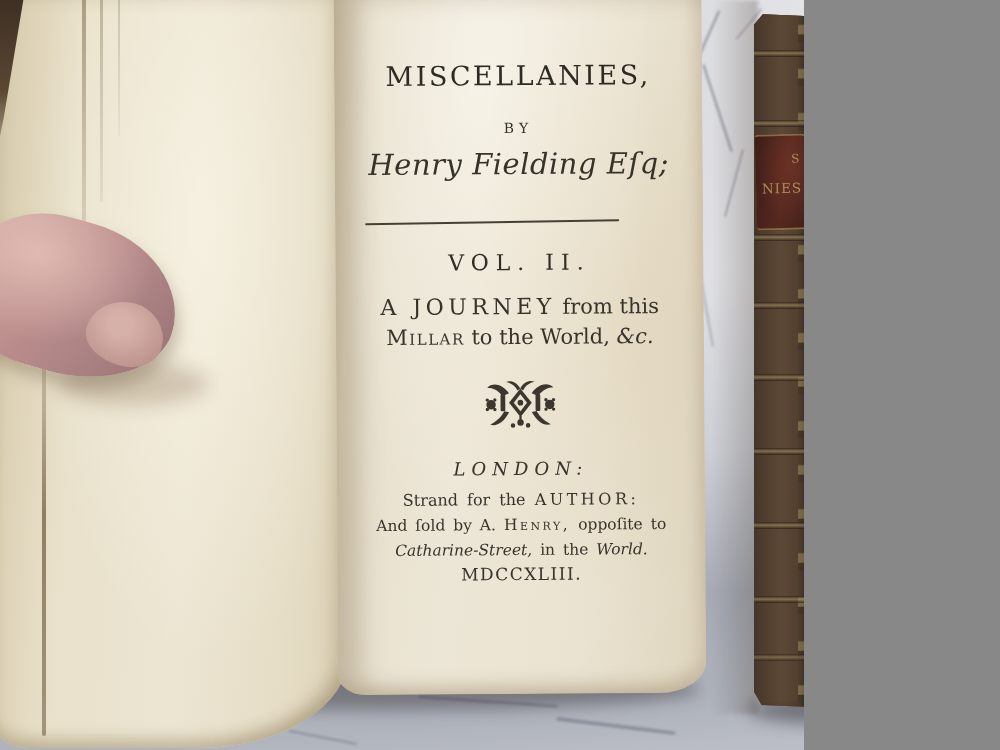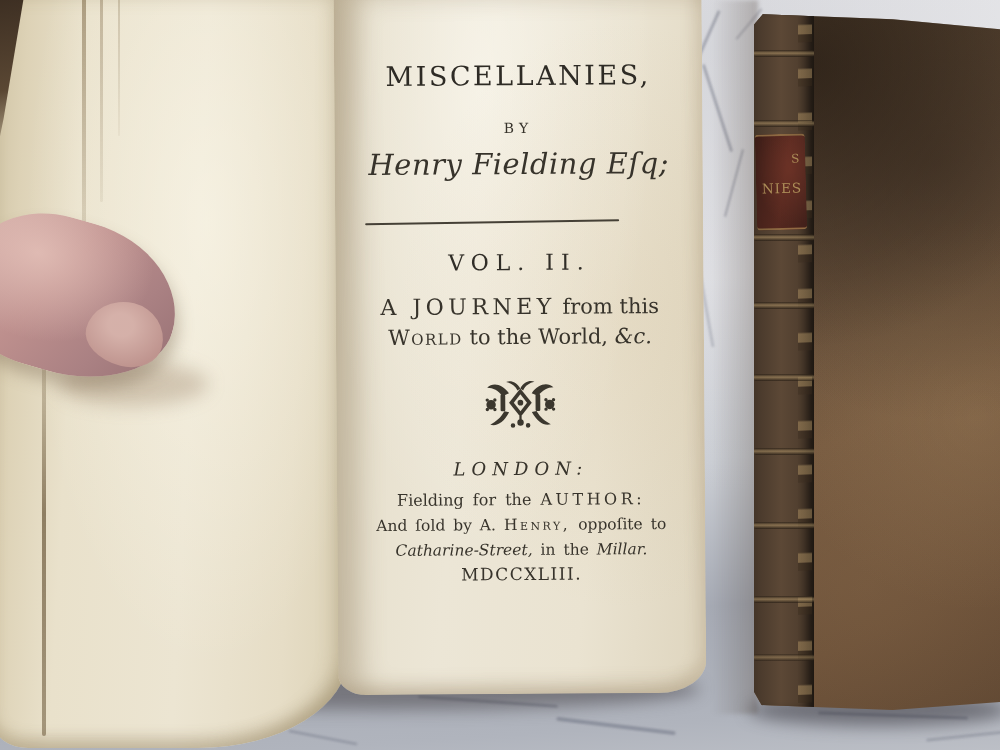--- a/index.html
+++ b/index.html
@@ -1,17 +1,17 @@
 <!DOCTYPE html>
 <html><head>
 <meta charset="utf-8">
 <style>
   html,body{margin:0;padding:0;background:#888;}
   .photo{
-    position:relative;width:1000px;height:750px;overflow:hidden;
+    position:relative;width:804px;height:750px;overflow:hidden;
     font-family:"DejaVu Serif","Liberation Serif",serif;
     background:
       radial-gradient(ellipse at 72% 6%, rgba(150,153,165,.25), transparent 45%),
       linear-gradient(176deg,#ececee 0%,#e8e8eb 40%,#cdd0d6 62%,#a6aab4 80%,#b0b4bd 94%,#bcbfc6 100%);
   }
   .vein{position:absolute;background:rgba(85,90,108,.38);filter:blur(1.3px);border-radius:3px;}
   .v1{left:706px;top:8px;width:3px;height:58px;transform:rotate(24deg);}
   .v2{left:716px;top:62px;width:3px;height:92px;transform:rotate(-18deg);}
   .v3{left:733px;top:148px;width:2px;height:70px;transform:rotate(15deg);}
   .v4{left:702px;top:238px;width:3px;height:110px;transform:rotate(-10deg);opacity:.6;}
@@ -174,21 +174,21 @@
   <div class="thumb"></div>
   <div class="thumb-nail"></div>
 
   <div class="title-page">
     <div class="tp-line tp-title">MISCELLANIES,</div>
     <div class="tp-line tp-by">BY</div>
     <div class="tp-line tp-author">Henry Fielding Eſq;</div>
     <div class="tp-rule"></div>
     <div class="tp-line tp-vol">VOL. II.</div>
     <div class="tp-line tp-j1"><span class="caps">A JOURNEY</span> <span>from this</span></div>
-    <div class="tp-line tp-j2"><span class="sc">World</span> <span>to the</span> <span>World,</span> <span class="it">&amp;c.</span></div>
+    <div class="tp-line tp-j2"><span class="sc">Millar</span> <span>to the</span> <span>World,</span> <span class="it">&amp;c.</span></div>
 
     <div class="tp-ornament">
       <svg viewBox="0 0 90 56" width="86" height="53">
         <g fill="#3b372e">
           <path d="M45 9 L57 24 L45 39 L33 24 Z"></path>
           <path d="M45 15 L52 24 L45 33 L38 24 Z" fill="#e9e3d2"></path>
           <circle cx="45" cy="24" r="3"></circle>
           <rect x="24" y="15" width="5" height="18" rx="1.5"></rect>
           <rect x="61" y="15" width="5" height="18" rx="1.5"></rect>
           <circle cx="14" cy="26" r="5"></circle>
@@ -209,23 +209,23 @@
           <path d="M57 34 C63 45 70 49 77 47 C71 44 66 40 62 33 Z"></path>
           <circle cx="45" cy="45" r="3.4"></circle>
           <circle cx="37" cy="48" r="2.4"></circle>
           <circle cx="53" cy="48" r="2.4"></circle>
           <rect x="43.8" y="38" width="2.4" height="5"></rect>
         </g>
       </svg>
     </div>
 
     <div class="tp-line tp-london">LONDON:</div>
-    <div class="tp-line tp-printed"><span>Fielding for the</span> <span class="caps2">AUTHOR:</span></div>
+    <div class="tp-line tp-printed"><span>Strand for the</span> <span class="caps2">AUTHOR:</span></div>
     <div class="tp-line tp-sold"><span>And ſold by</span> <span>A.</span> <span class="sc">Henry,</span> <span>oppoſite to</span></div>
-    <div class="tp-line tp-street"><span class="it">Catharine-Street,</span> <span>in the</span> <span class="it">Millar.</span></div>
+    <div class="tp-line tp-street"><span class="it">Catharine-Street,</span> <span>in the</span> <span class="it">World.</span></div>
     <div class="tp-line tp-year">MDCCXLIII.</div>
   </div>
 
   <div class="gap-shade"></div>
   <div class="right-book">
     <div class="spine">
       <div class="spine-edge"></div>
       <div class="band b1"></div>
       <div class="band b2"></div>
       <div class="band b3"></div>

